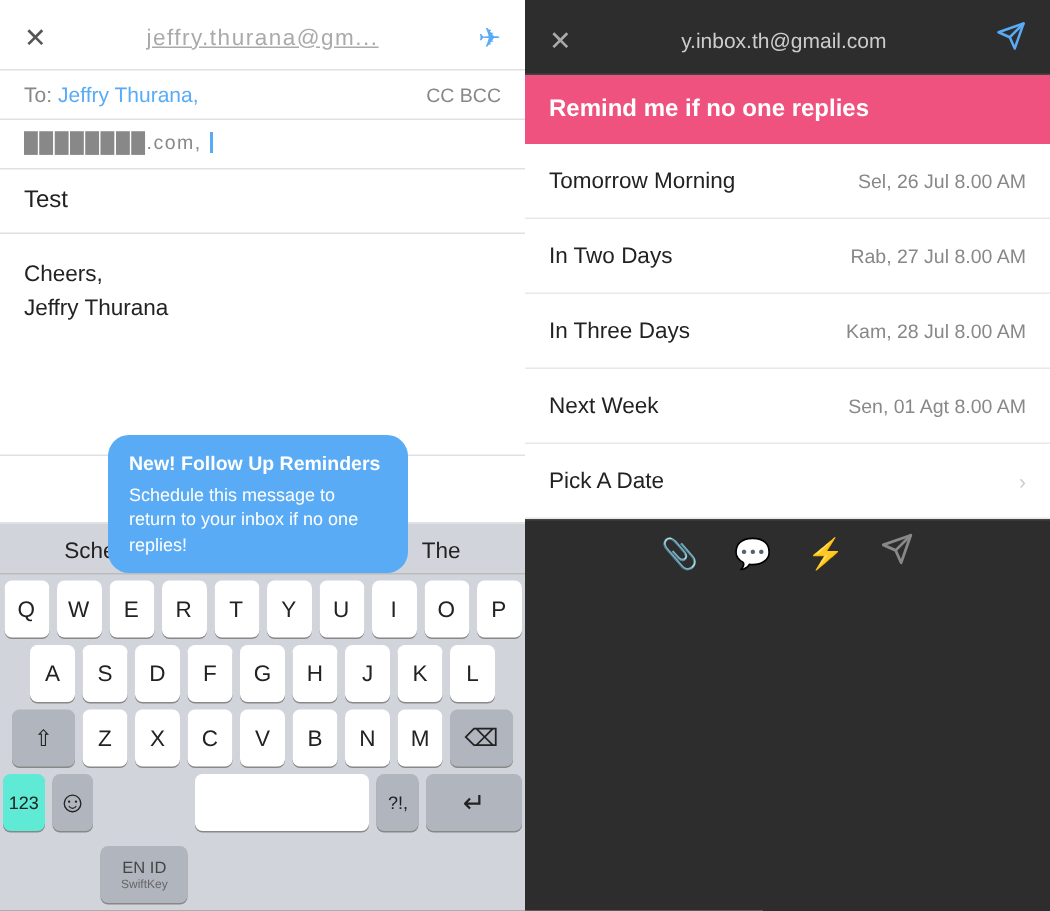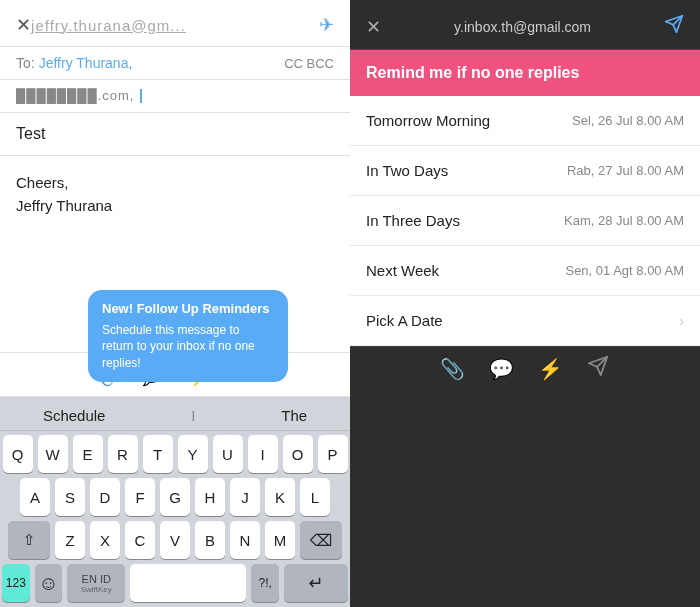--- a/index.html
+++ b/index.html
@@ -25,20 +25,21 @@
     .left-header {
       display: flex;
       align-items: center;
       justify-content: space-between;
       padding: 14px 16px 10px 16px;
       border-bottom: 1px solid #e0e0e0;
     }
 
     .left-header-center {
       flex: 1;
+      text-align: center;
       color: #aaa;
       font-size: 15px;
       text-decoration: underline;
       text-decoration-color: #aaa;
       letter-spacing: 1px;
     }
 
     .header-icon-x {
       font-size: 18px;
       color: #555;
@@ -112,21 +113,21 @@
 
     .body-text {
       font-size: 15px;
       color: #222;
       line-height: 1.5;
     }
 
     .tooltip-bubble {
       position: absolute;
       bottom: 225px;
-      left: 88px;
+      left: 72px;
       background: #5aabf5;
       color: #fff;
       border-radius: 14px;
       padding: 10px 14px;
       width: 200px;
       font-size: 13px;
       line-height: 1.4;
     }
 
     .tooltip-title {
@@ -245,20 +246,21 @@
       background: #b0b5be;
       font-size: 13px;
     }
 
     .key.lang {
       font-size: 11px;
       background: #b0b5be;
       width: 80px;
       flex-direction: column;
       gap: 0;
+      margin-top: 48px;
     }
 
     .key.punctuation {
       width: 38px;
       background: #b0b5be;
       font-size: 14px;
     }
 
     
     .right-panel {

